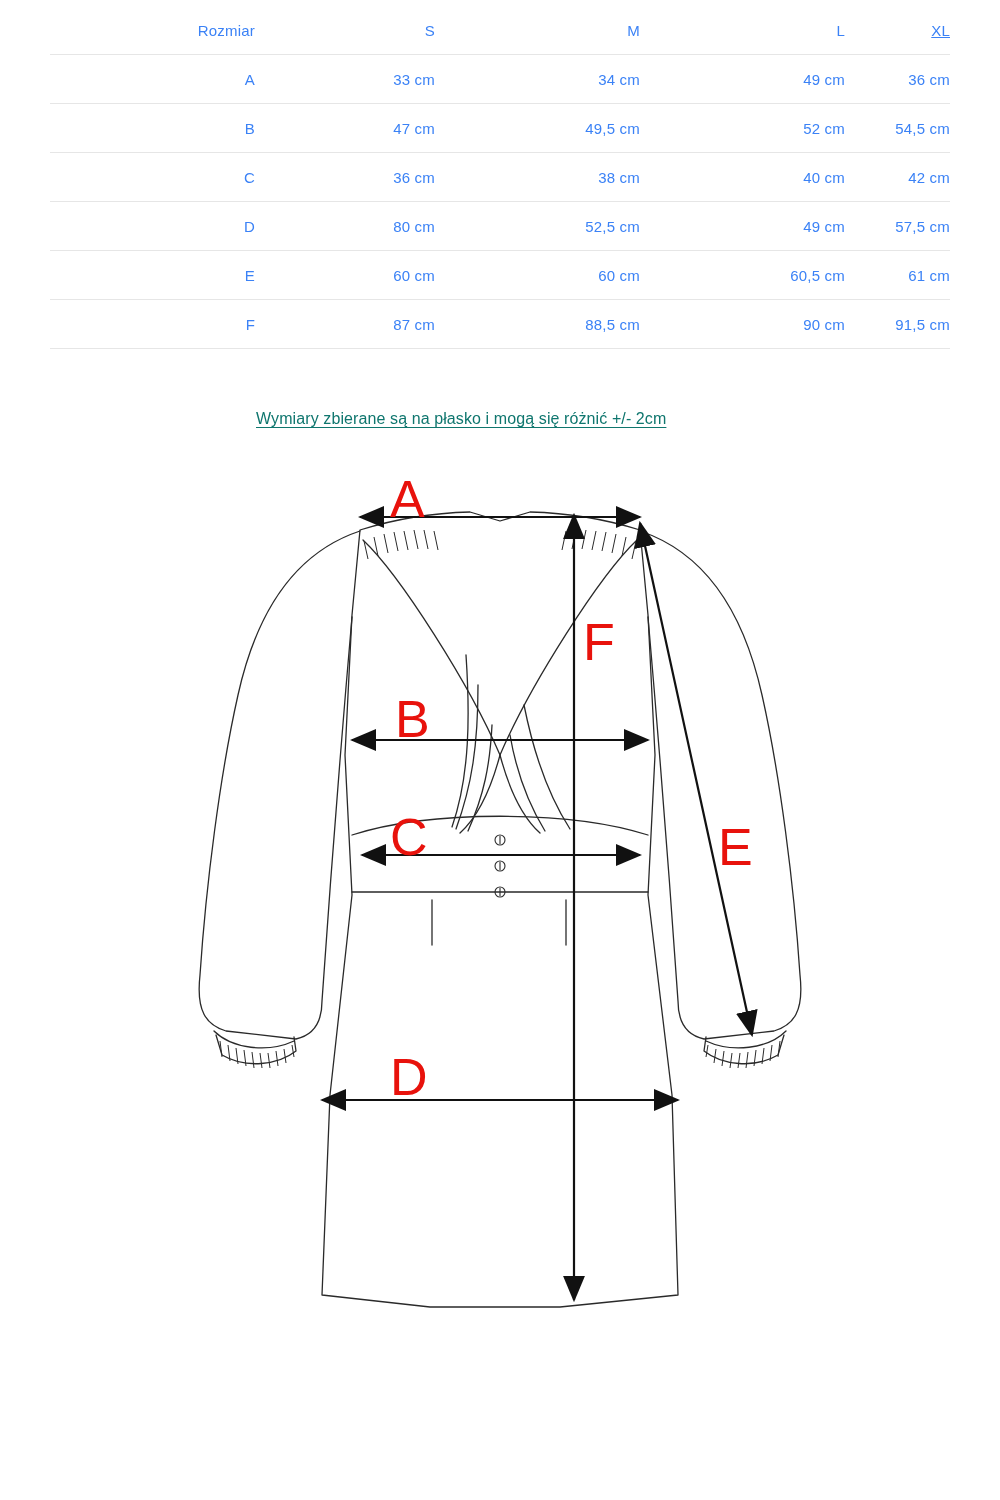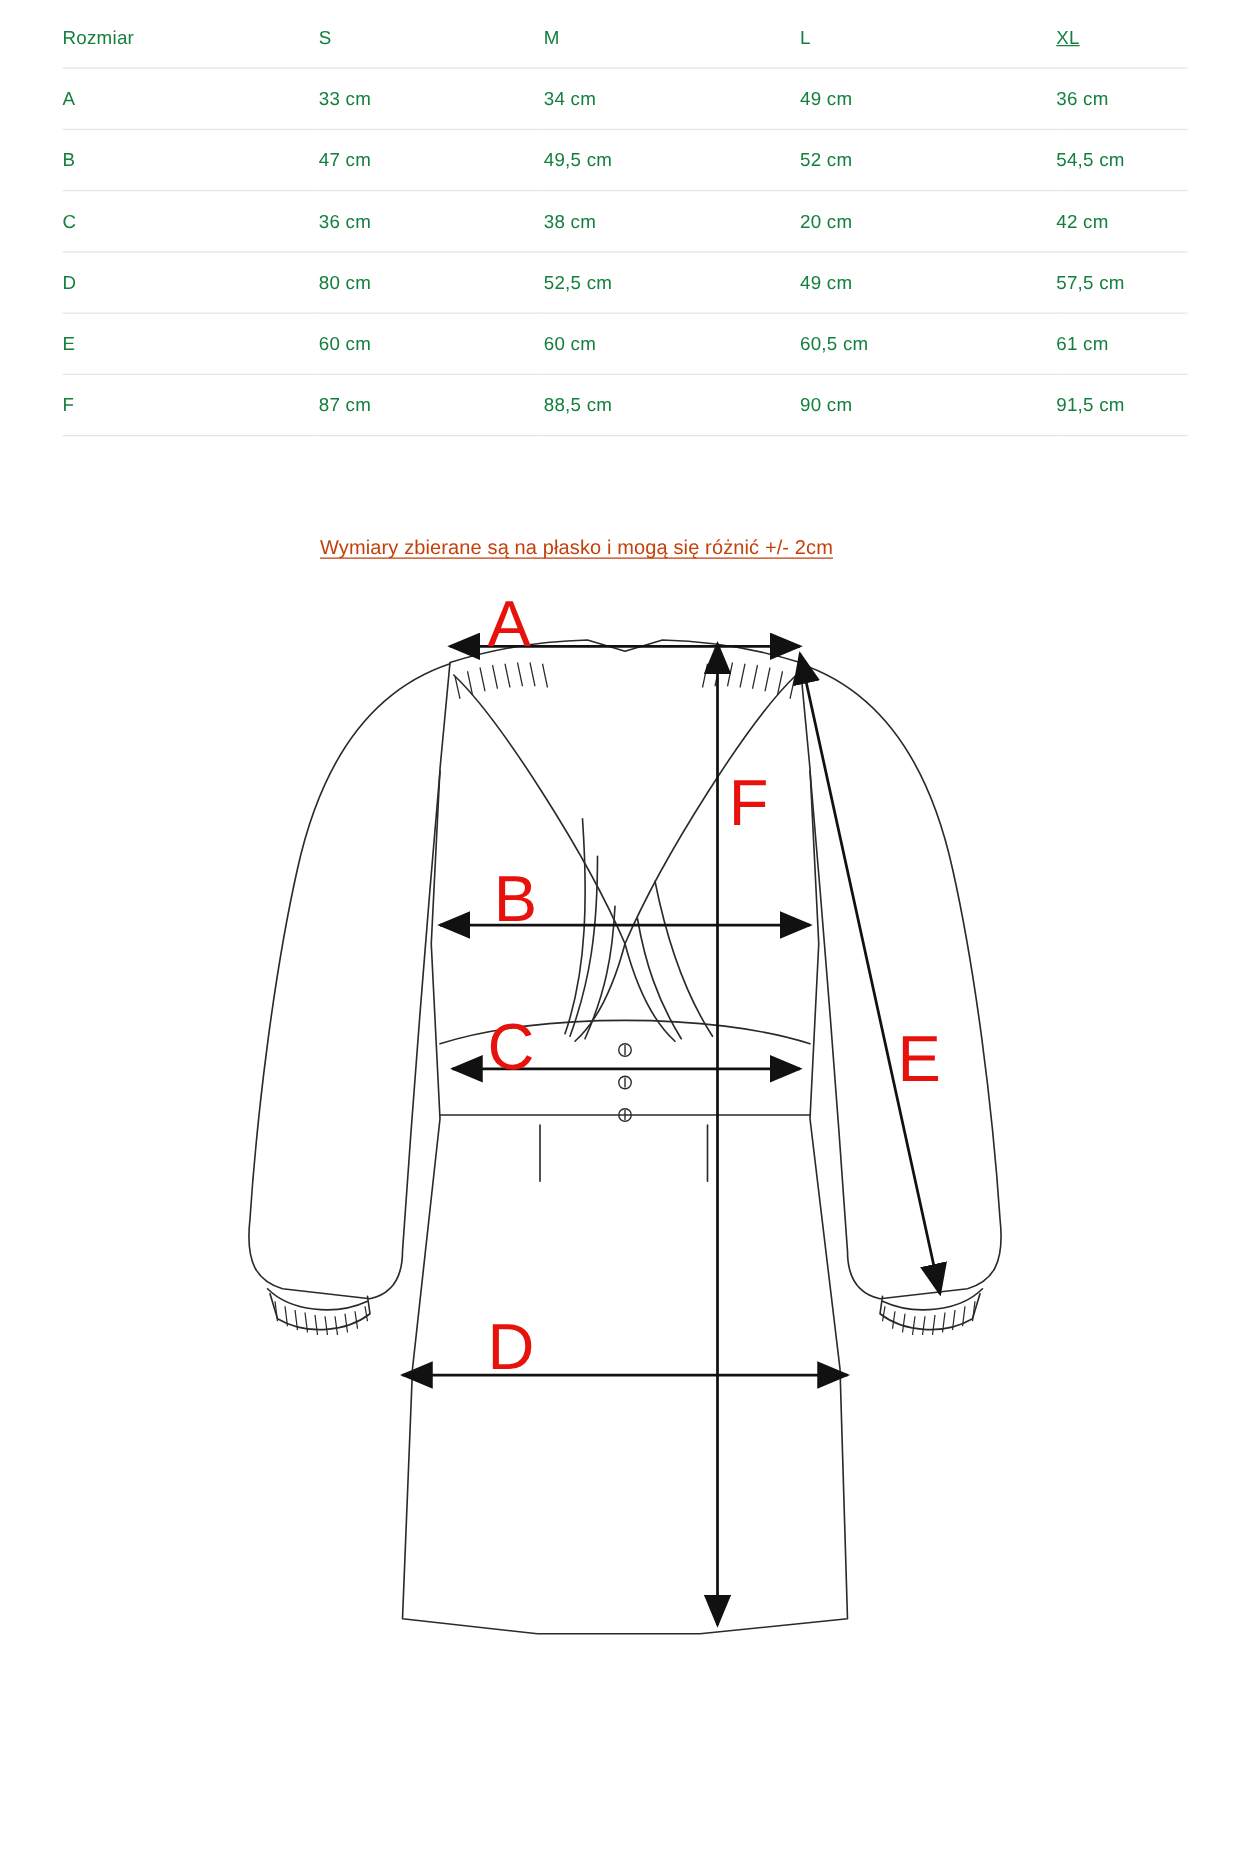--- a/index.html
+++ b/index.html
@@ -20,46 +20,46 @@
   .size-table {
     position: absolute;
     left: 50px;
     top: 14px;
     width: 900px;
     border-collapse: collapse;
     font-size: 15px;
   }
   .size-table th,
   .size-table td {
-    text-align: left;
+    text-align: right;
     font-weight: normal;
     padding: 16px 0 15px 0;
     border-bottom: 1px solid #e6e6e6;
-    color: #15803d;
+    color: #3b82f6;
     letter-spacing: 0.2px;
   }
   .size-table th {
     padding-top: 8px;
   }
   .size-table tr:last-child td {
     border-bottom: 1px solid #e6e6e6;
   }
   .col-label { width: 205px; }
   .col-s     { width: 180px; }
   .col-m     { width: 205px; }
   .col-l     { width: 205px; }
   .col-xl    { width: 105px; text-decoration: underline; }
 
   
   .note {
     position: absolute;
     left: 256px;
-    top: 430px;
+    top: 410px;
     font-size: 16px;
-    color: #c2410c;
+    color: #0f766e;
     text-decoration: underline;
     text-underline-offset: 3px;
     letter-spacing: 0.1px;
   }
 
   
   .drawing {
     position: absolute;
     left: 0;
     top: 455px;
@@ -100,21 +100,21 @@
       <td>B</td>
       <td>47 cm</td>
       <td>49,5 cm</td>
       <td>52 cm</td>
       <td>54,5 cm</td>
     </tr>
     <tr>
       <td>C</td>
       <td>36 cm</td>
       <td>38 cm</td>
-      <td>20 cm</td>
+      <td>40 cm</td>
       <td>42 cm</td>
     </tr>
     <tr>
       <td>D</td>
       <td>80 cm</td>
       <td>52,5 cm</td>
       <td>49 cm</td>
       <td>57,5 cm</td>
     </tr>
     <tr>

